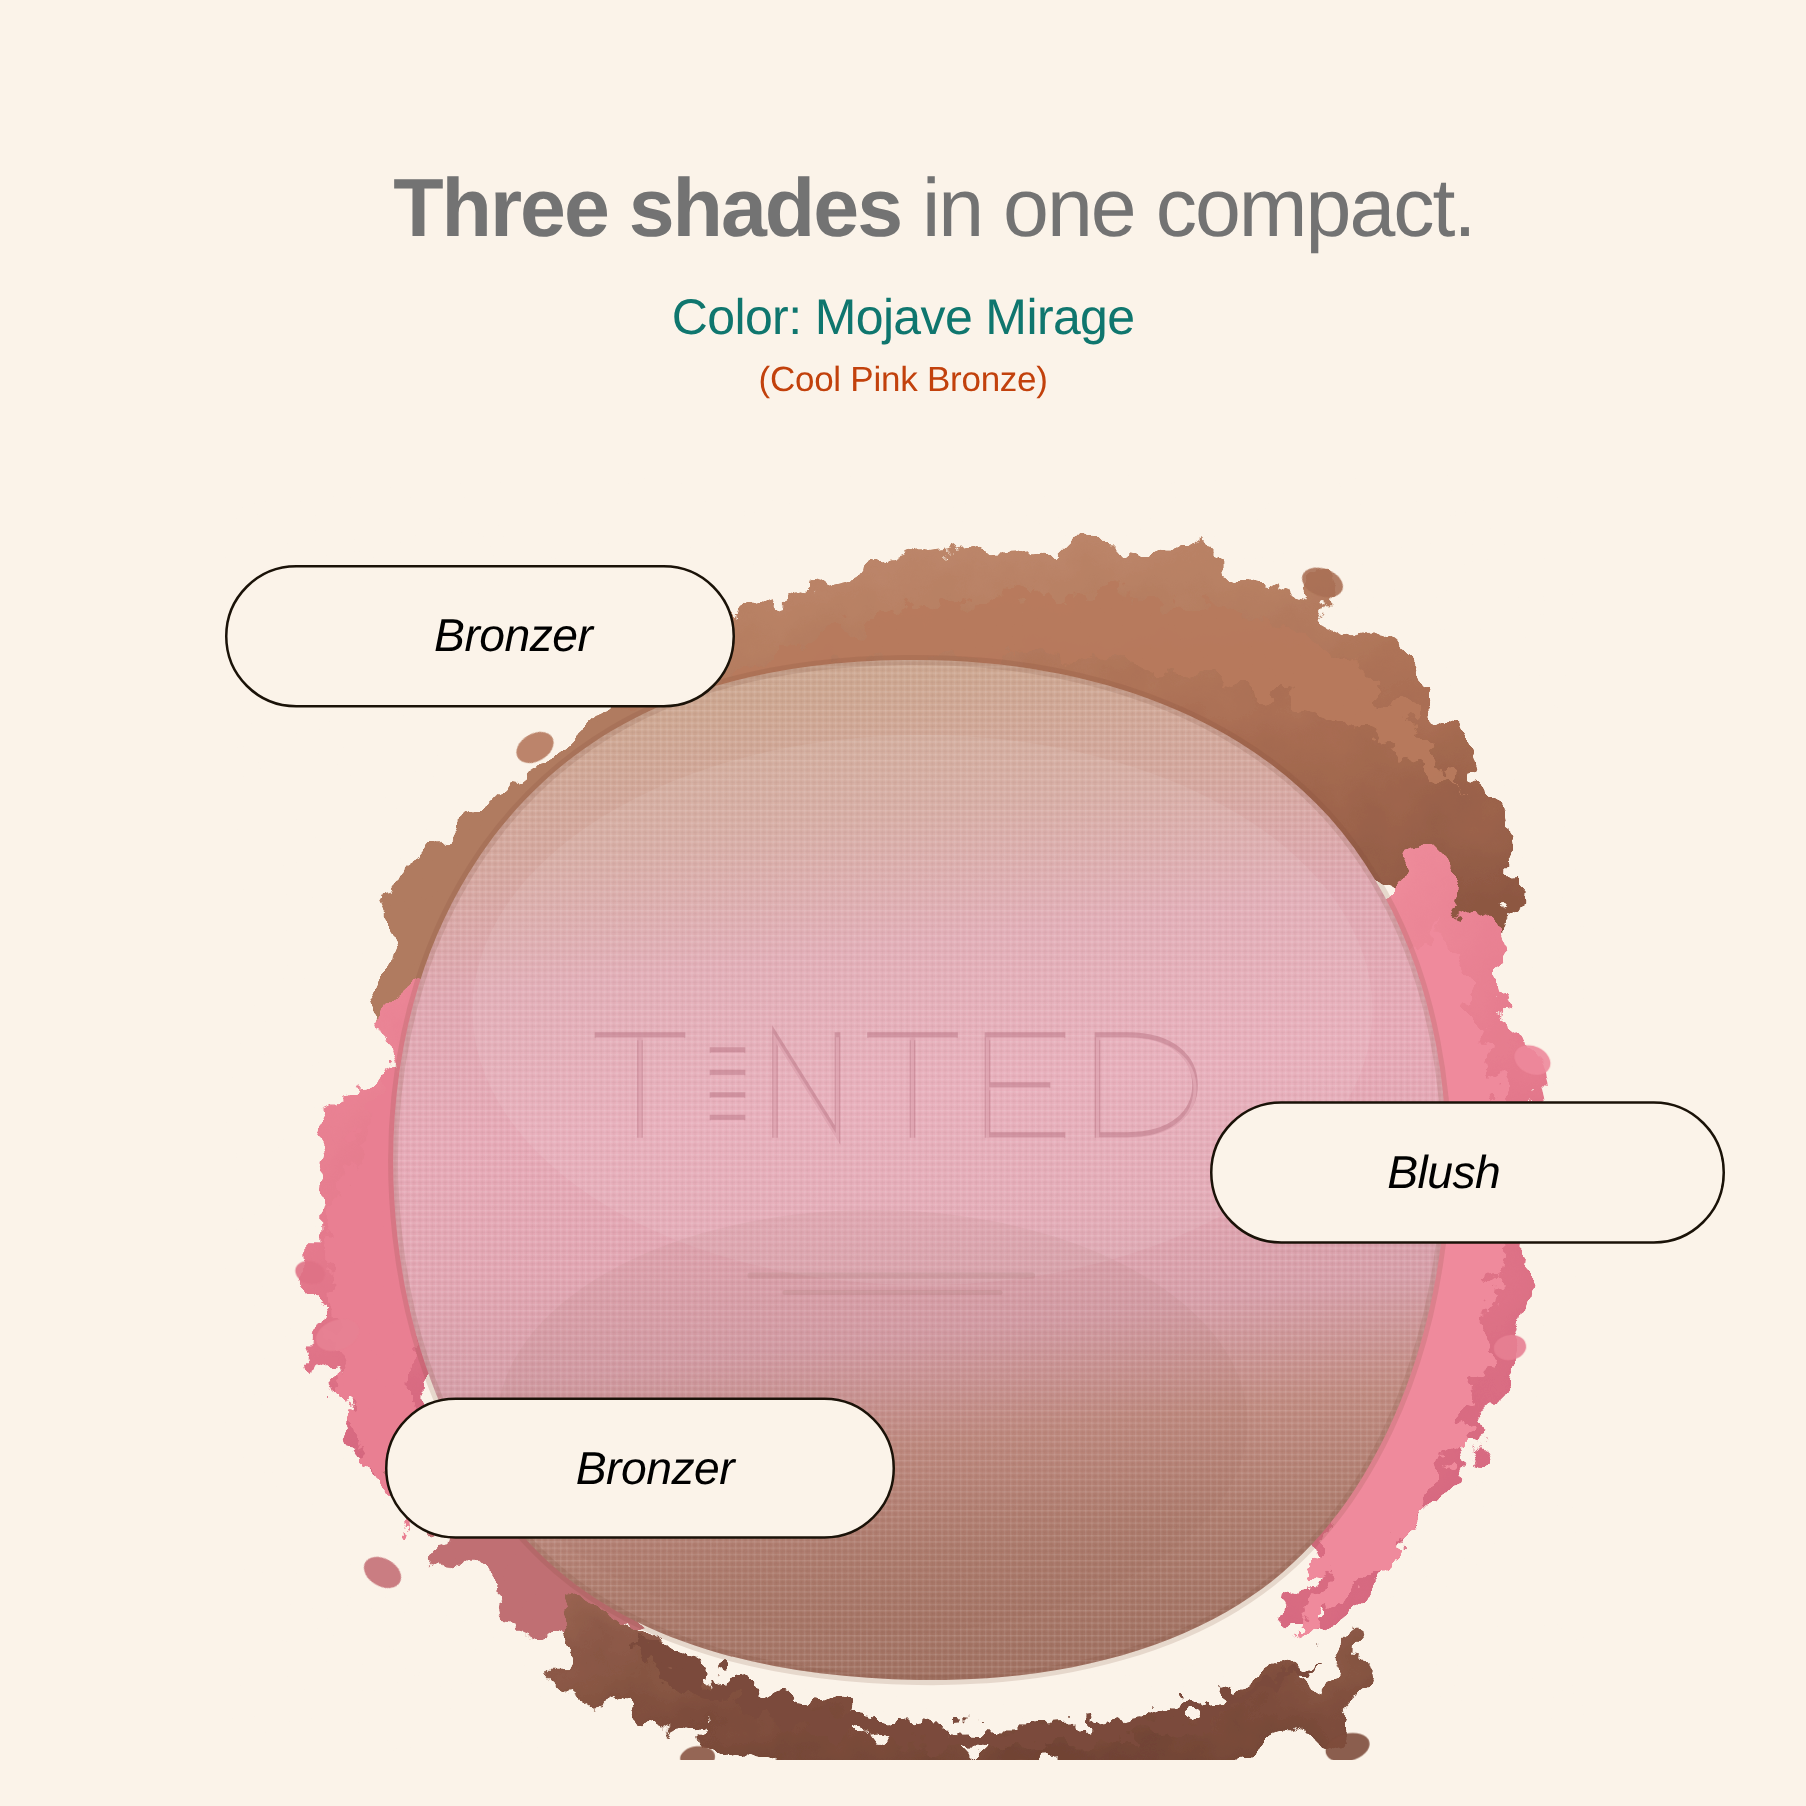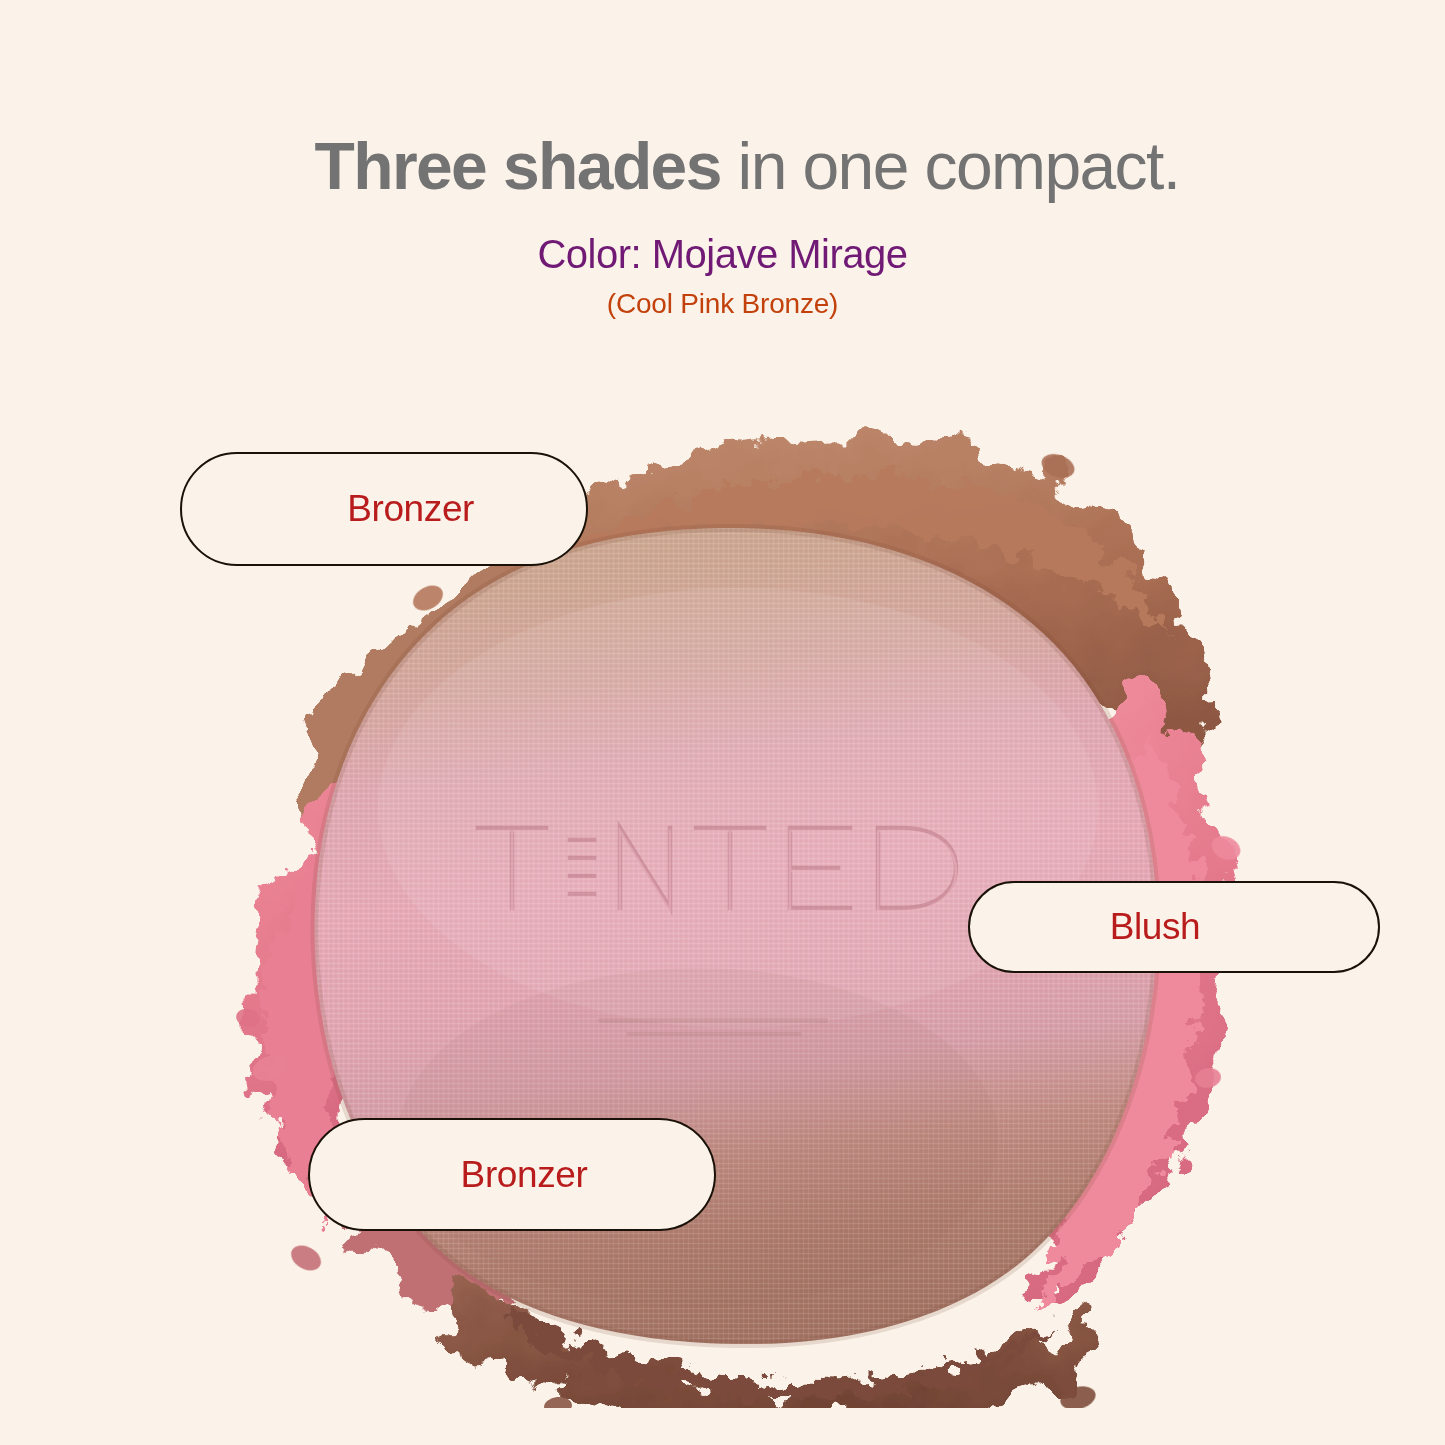--- a/index.html
+++ b/index.html
@@ -32,21 +32,21 @@
   .headline .bold { font-weight: 700; }
   .headline .reg  { font-weight: 400; }
 
   .color-line {
     position: absolute;
     left: 0; right: 0;
     top: 232px;
     text-align: center;
     font-size: 40px;
     font-weight: 400;
-    color: #701a75;
+    color: #0f766e;
     letter-spacing: -0.5px;
     white-space: nowrap;
   }
 
   .color-sub {
     position: absolute;
     left: 0; right: 0;
     top: 288px;
     text-align: center;
     font-size: 28px;
@@ -73,34 +73,35 @@
     background: #fbf3e9;
     border: 2.5px solid #1a1208;
     border-radius: 999px;
     display: flex;
     align-items: center;
     z-index: 20;
   }
   .pill span {
     font-size: 37px;
     font-weight: 400;
-    color: #b91c1c;
+    color: #000000;
     letter-spacing: -0.4px;
     white-space: nowrap;
+    font-style: italic;
   }
 
   .pill-bronzer-top {
     left: 180px;  top: 452px;
     width: 408px; height: 114px;
     justify-content: flex-end;
     padding-right: 112px;
   }
   .pill-blush {
     left: 968px;  top: 881px;
-    width: 412px; height: 92px;
+    width: 412px; height: 114px;
     justify-content: center;
     padding-right: 38px;
   }
   .pill-bronzer-bottom {
     left: 308px;  top: 1118px;
     width: 408px; height: 113px;
     justify-content: center;
     padding-left: 24px;
   }
 </style>

